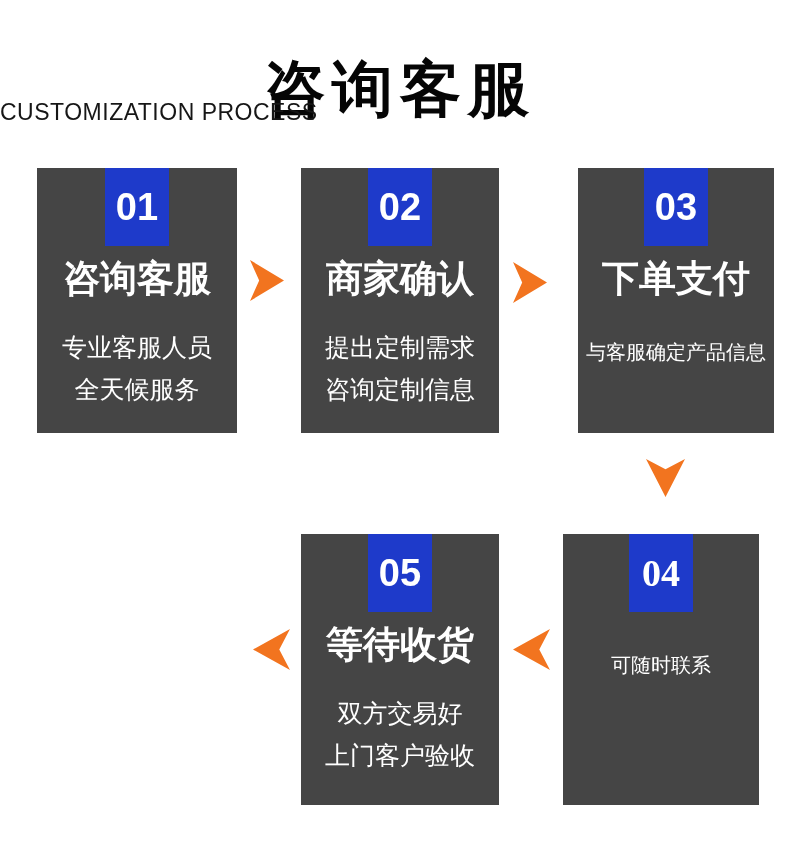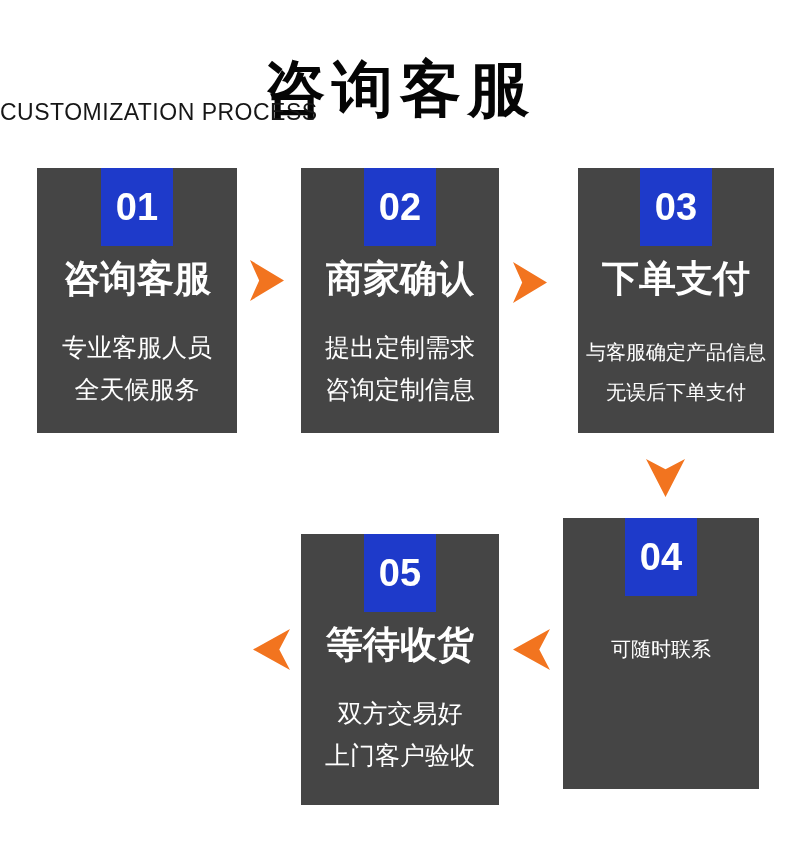--- a/index.html
+++ b/index.html
@@ -46,25 +46,25 @@
     position: absolute;
     background: var(--card-gray, #454545);
     display: flex;
     flex-direction: column;
     align-items: center;
     color: var(--card-text-white, #ffffff);
   }
   .pos-1 { left: 37px;  top: 168px; width: 200px; height: 265px; }
   .pos-2 { left: 301px; top: 168px; width: 198px; height: 265px; }
   .pos-3 { left: 578px; top: 168px; width: 196px; height: 265px; }
-  .pos-4 { left: 563px; top: 518px; width: 196px; height: 271px; }
+  .pos-4 { left: 563px; top: 534px; width: 196px; height: 271px; font-family: Liberation Serif, serif; }
   .pos-5 { left: 301px; top: 534px; width: 198px; height: 271px; }
   .pos-6 { left: 37px;  top: 534px; width: 200px; height: 271px; }
   .badge {
-    width: 72px;
+    width: 64px;
     height: 78px;
     flex: 0 0 78px;
     background: var(--badge-blue, #1e3aca);
     display: flex;
     align-items: center;
     justify-content: center;
     font-size: 38px;
     font-weight: 700;
     color: #ffffff;
   }
@@ -148,21 +148,20 @@
 
   <div class="arrow arrow-right a-r2"></div>
 
   <div class="step pos-3 small-desc">
     <div class="badge">
       <span>03</span>
     </div>
     <div class="step-title">下单支付</div>
     <div class="step-desc">
       <div>与客服确定产品信息</div>
-      <div>无误后下单支付</div>
     </div>
   </div>
 
   <div class="arrow arrow-down a-d1"></div>
 
 
   <div class="arrow arrow-left a-l2"></div>
 
   <div class="step pos-5">
     <div class="badge">

